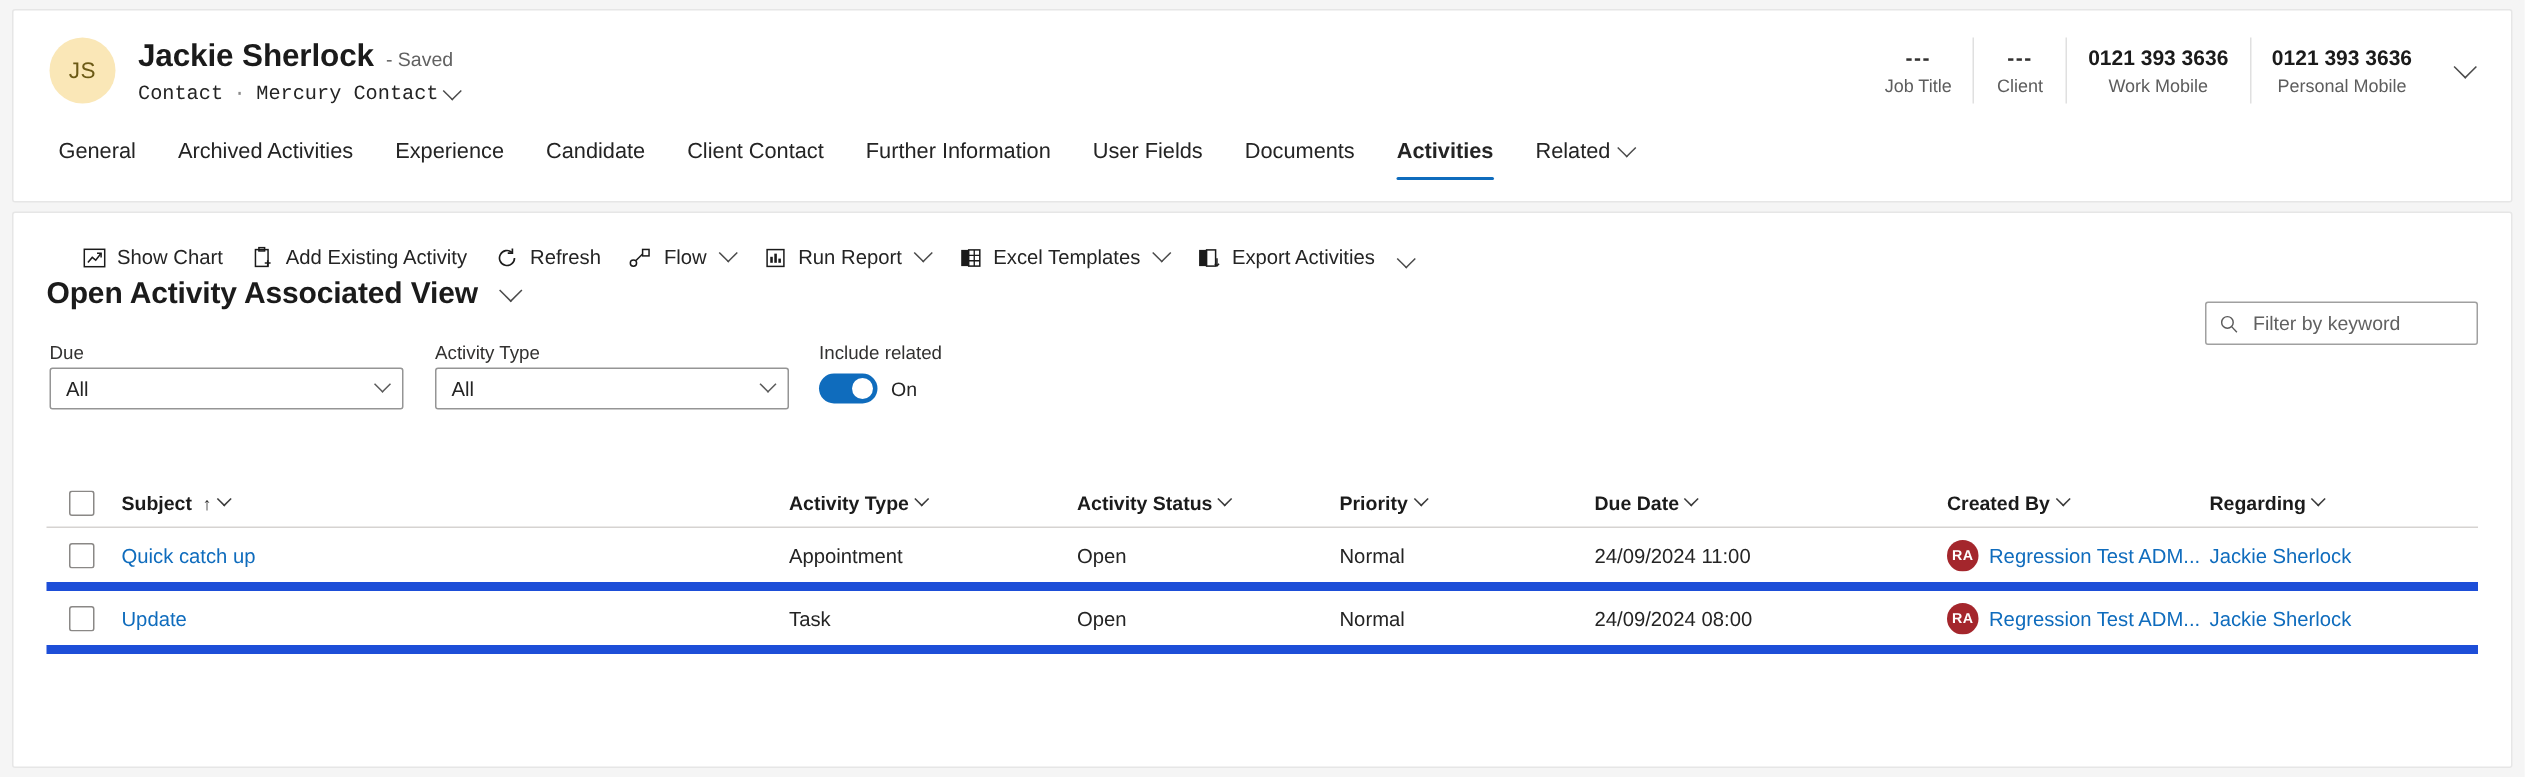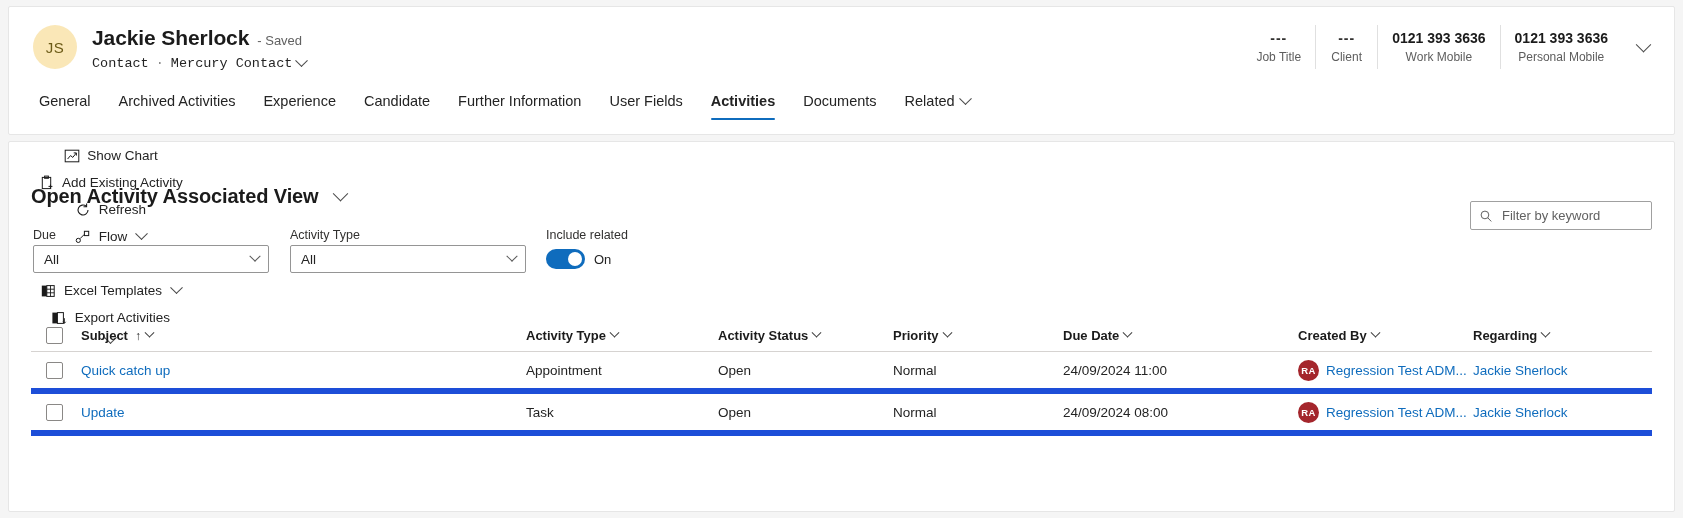--- a/index.html
+++ b/index.html
@@ -167,27 +167,26 @@
     width: 1667px;
     height: 371px;
     background: #ffffff;
     border: 1px solid #e6e6e6;
     border-radius: 2px;
   }
 
   
   .cmdbar {
     position: absolute;
-    left: 0; top: 0;
+    left: 16px; top: 0;
     height: 43px;
     display: flex;
-    align-items: center;
+    align-items: flex-end;
     padding-left: 20px;
     gap: 0;
-    flex-direction: column;
   }
   .cmd {
     display: flex;
     align-items: center;
     gap: 7px;
     padding: 5px 9px;
     font-size: 13.5px;
     color: #242424;
     white-space: nowrap;
     border-radius: 3px;
@@ -413,30 +412,33 @@
       <div class="tab">
         <span>Archived Activities</span>
       </div>
       <div class="tab">
         <span>Experience</span>
       </div>
       <div class="tab">
         <span>Candidate</span>
       </div>
       <div class="tab">
+        <span>Client Contact</span>
+      </div>
+      <div class="tab">
         <span>Further Information</span>
       </div>
       <div class="tab">
         <span>User Fields</span>
+      </div>
+      <div class="tab">
+        <span>Documents</span>
       </div>
       <div class="tab active">
         <span>Activities</span>
-      </div>
-      <div class="tab">
-        <span>Documents</span>
       </div>
       <div class="tab">
         <span>Related</span>
         <span class="chev"></span>
       </div>
     </div>
   </div>
 
   <div class="body-area">
 

